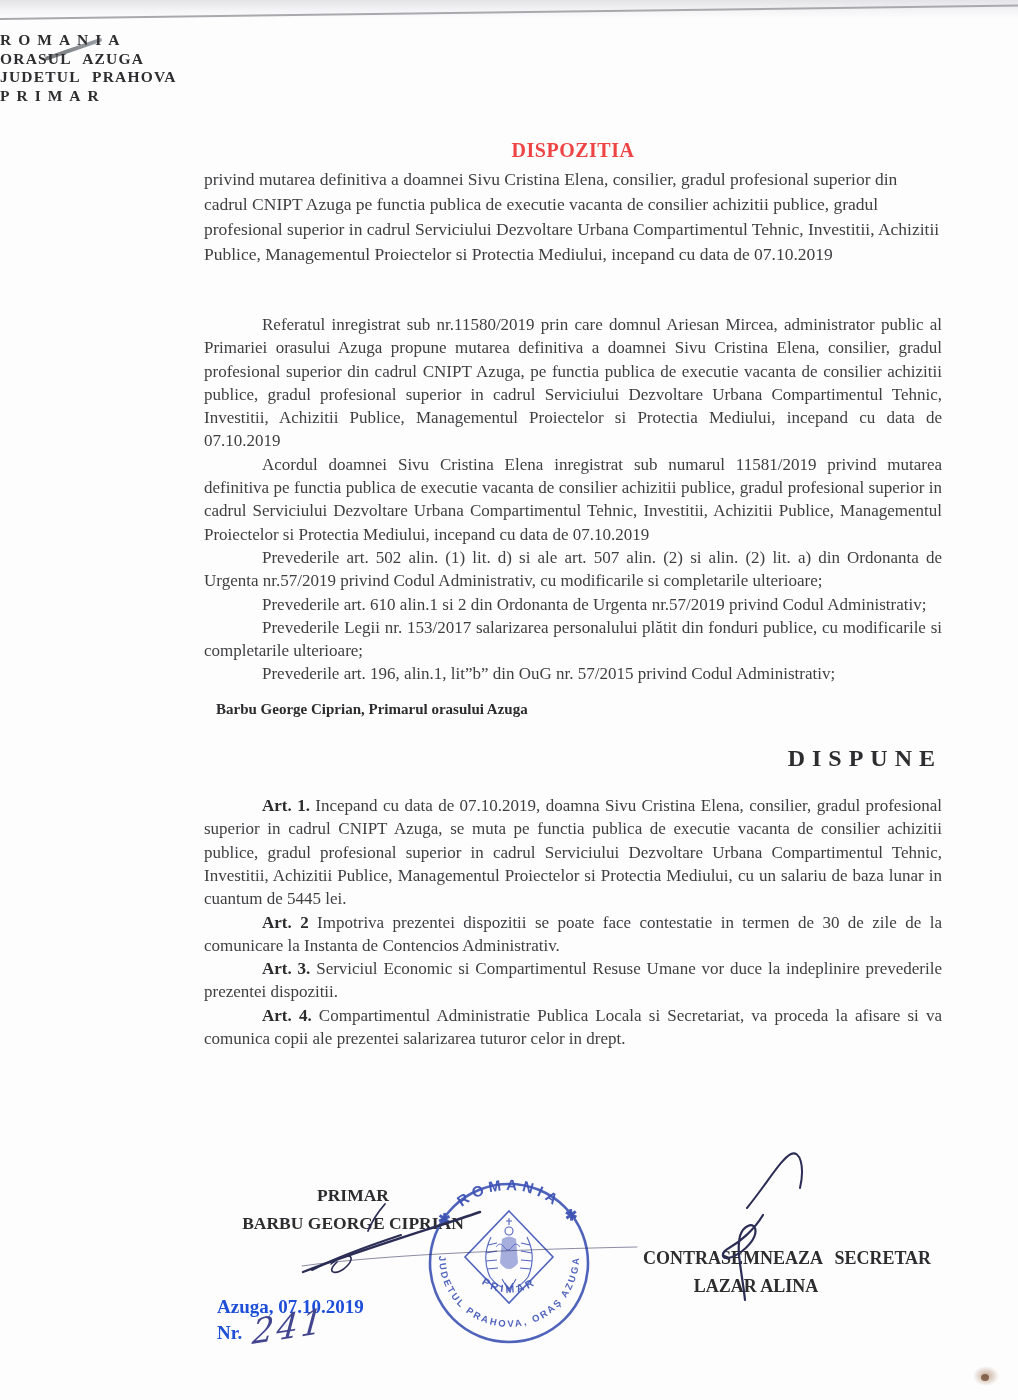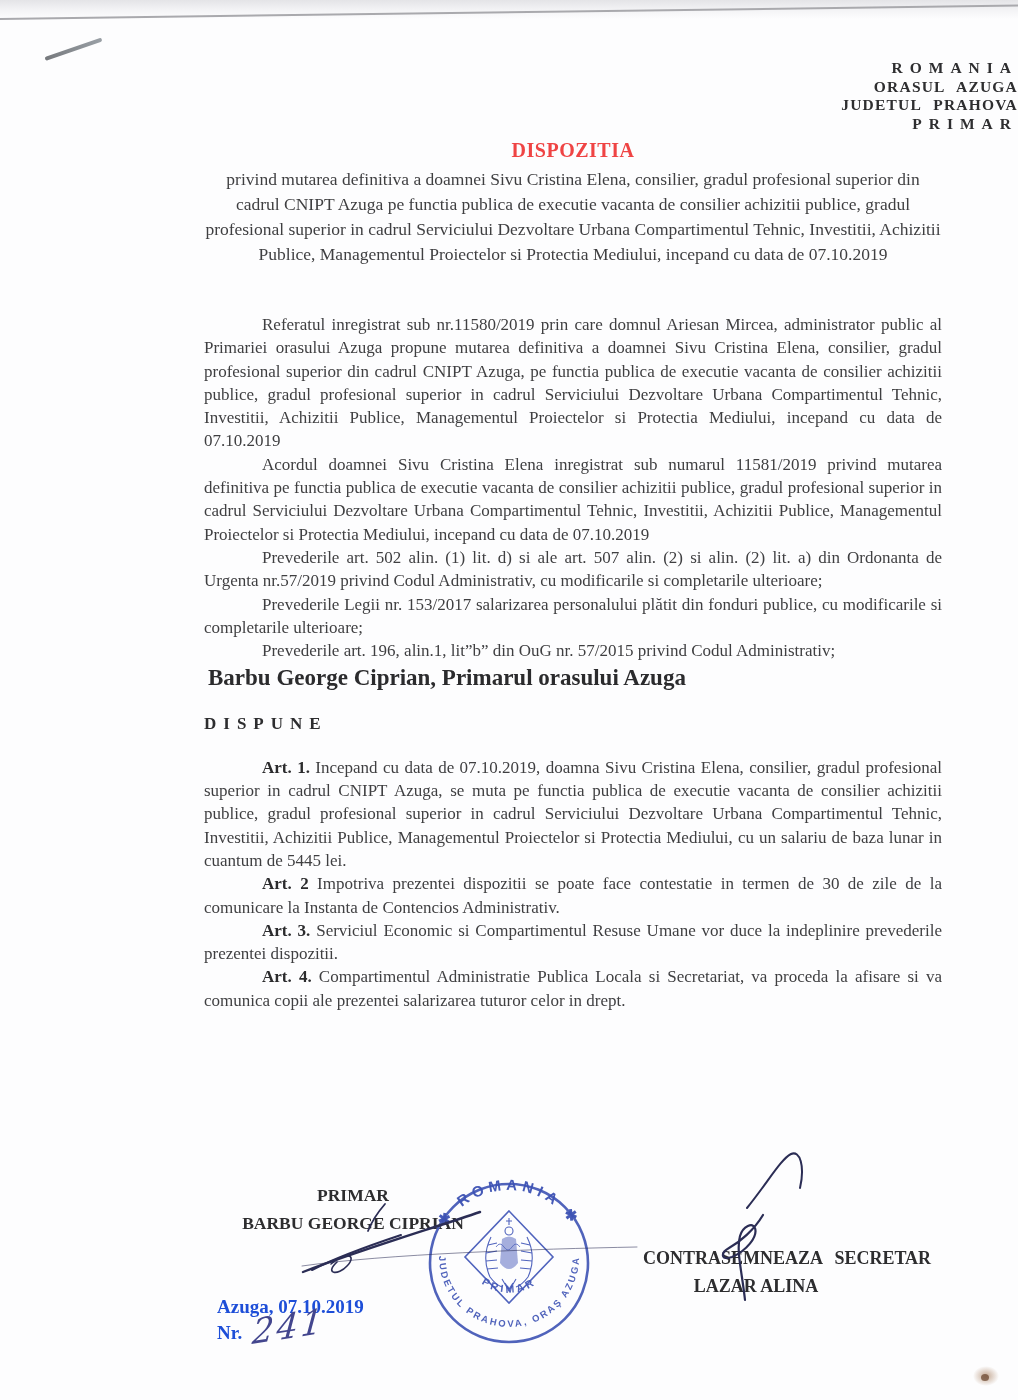--- a/index.html
+++ b/index.html
@@ -13,33 +13,33 @@
     background:#a9a9ad; transform:rotate(-0.75deg); transform-origin:left center; }
   .staple { position:absolute; left:45px; top:57px; width:60px; height:3.5px;
     background:linear-gradient(90deg,#76797d,#9aa0a6); transform:rotate(-19deg);
     transform-origin:left center; border-radius:2px; }
   .smudge { position:absolute; left:973px; top:1366px; width:26px; height:20px;
     background:radial-gradient(closest-side, rgba(148,98,58,.55), rgba(148,98,58,0));
     border-radius:50%; }
   .smudge-dot { position:absolute; left:981px; top:1374px; width:8px; height:7px;
     background:#6d4a33; border-radius:50%; opacity:.75; }
 
-  .letterhead { position:absolute; top:59px; left:0; width:1018px; text-align:right;
+  .letterhead { position:absolute; top:31px; left:0; width:1018px; text-align:left;
     font-weight:bold; color:#2e2e30; font-size:15.5px; line-height:18.5px; }
   .lh-sp { letter-spacing:7px; }
   .lh-w { letter-spacing:1.2px; word-spacing:7px; }
 
   .content { position:absolute; left:204px; top:139px; width:738px; }
   .doc-title { text-align:center; font-weight:bold; font-size:20px; letter-spacing:.5px;
     color:#ef4444; margin:0 0 5px 0; }
-  .doc-subtitle { text-align:center; font-size:17.5px; line-height:25px; margin:0 0 46px 0; }
+  .doc-subtitle { text-align:left; font-size:17.5px; line-height:25px; margin:0 0 46px 0; }
   p.pre, p.art { text-align:justify; text-indent:58px; font-size:17px;
     line-height:23.3px; margin:0; }
-  .issuer { font-weight:bold; font-size:23px; line-height:23.3px; margin:4px; color:#2b2b2d; }
-  .dispune { text-align:left; font-weight:bold; font-size:17px; letter-spacing:7px;
+  .issuer { font-weight:bold; font-size:15px; line-height:23.3px; margin:12px; color:#2b2b2d; }
+  .dispune { text-align:right; font-weight:bold; font-size:24px; letter-spacing:7px;
     color:#2d2d2f; margin:24px 0 22px 0; }
   p.art b { color:#2b2b2d; }
   .art1 { text-indent:72px; }
 
   .sig-left { position:absolute; left:222px; top:1181px; width:262px; text-align:center;
     font-weight:bold; font-size:17.5px; line-height:28px; color:#2d2d2f; }
   .sig-right { position:absolute; left:626px; top:1244px; width:322px; text-align:center;
     font-weight:bold; font-size:18px; line-height:28px; color:#2d2d2f; }
   .sig-right .role { word-spacing:8px; }
   .sig-right .name { display:block; padding-right:62px; }
@@ -70,20 +70,21 @@
     <div class="lh-sp">PRIMAR</div>
   </div>
 
   <div class="content">
     <div class="doc-title">DISPOZITIA</div>
     <div class="doc-subtitle">privind mutarea definitiva a doamnei Sivu Cristina Elena, consilier, gradul profesional superior din cadrul CNIPT Azuga pe functia publica de executie vacanta de consilier achizitii publice, gradul profesional superior in cadrul Serviciului Dezvoltare Urbana Compartimentul Tehnic, Investitii, Achizitii Publice, Managementul Proiectelor si Protectia Mediului, incepand cu data de 07.10.2019</div>
 
     <p class="pre">Referatul inregistrat sub nr.11580/2019 prin care domnul Ariesan Mircea, administrator public al Primariei orasului Azuga propune mutarea definitiva a doamnei Sivu Cristina Elena, consilier, gradul profesional superior din cadrul CNIPT Azuga, pe functia publica de executie vacanta de consilier achizitii publice, gradul profesional superior in cadrul Serviciului Dezvoltare Urbana Compartimentul Tehnic, Investitii, Achizitii Publice, Managementul Proiectelor si Protectia Mediului, incepand cu data de 07.10.2019</p>
     <p class="pre">Acordul doamnei Sivu Cristina Elena inregistrat sub numarul 11581/2019 privind mutarea definitiva pe functia publica de executie vacanta de consilier achizitii publice, gradul profesional superior in cadrul Serviciului Dezvoltare Urbana Compartimentul Tehnic, Investitii, Achizitii Publice, Managementul Proiectelor si Protectia Mediului, incepand cu data de 07.10.2019</p>
     <p class="pre">Prevederile art. 502 alin. (1) lit. d) si ale art. 507 alin. (2) si alin. (2) lit. a) din Ordonanta de Urgenta nr.57/2019 privind Codul Administrativ, cu modificarile si completarile ulterioare;</p>
+    <p class="pre">Prevederile art. 610 alin.1 si 2 din Ordonanta de Urgenta nr.57/2019 privind Codul Administrativ;</p>
     <p class="pre">Prevederile Legii nr. 153/2017 salarizarea personalului plătit din fonduri publice, cu modificarile si completarile ulterioare;</p>
     <p class="pre">Prevederile art. 196, alin.1, lit”b” din OuG nr. 57/2015 privind Codul Administrativ;</p>
 
     <p class="issuer">Barbu George Ciprian, Primarul orasului Azuga</p>
 
     <div class="dispune">DISPUNE</div>
 
     <p class="art art1">
       <b>Art. 1.</b>
       <span>Incepand cu data de 07.10.2019, doamna Sivu Cristina Elena, consilier, gradul profesional superior in cadrul CNIPT Azuga, se muta pe functia publica de executie vacanta de consilier achizitii publice, gradul profesional superior in cadrul Serviciului Dezvoltare Urbana Compartimentul Tehnic, Investitii, Achizitii Publice, Managementul Proiectelor si Protectia Mediului, cu un salariu de baza lunar in cuantum de 5445 lei.</span>

